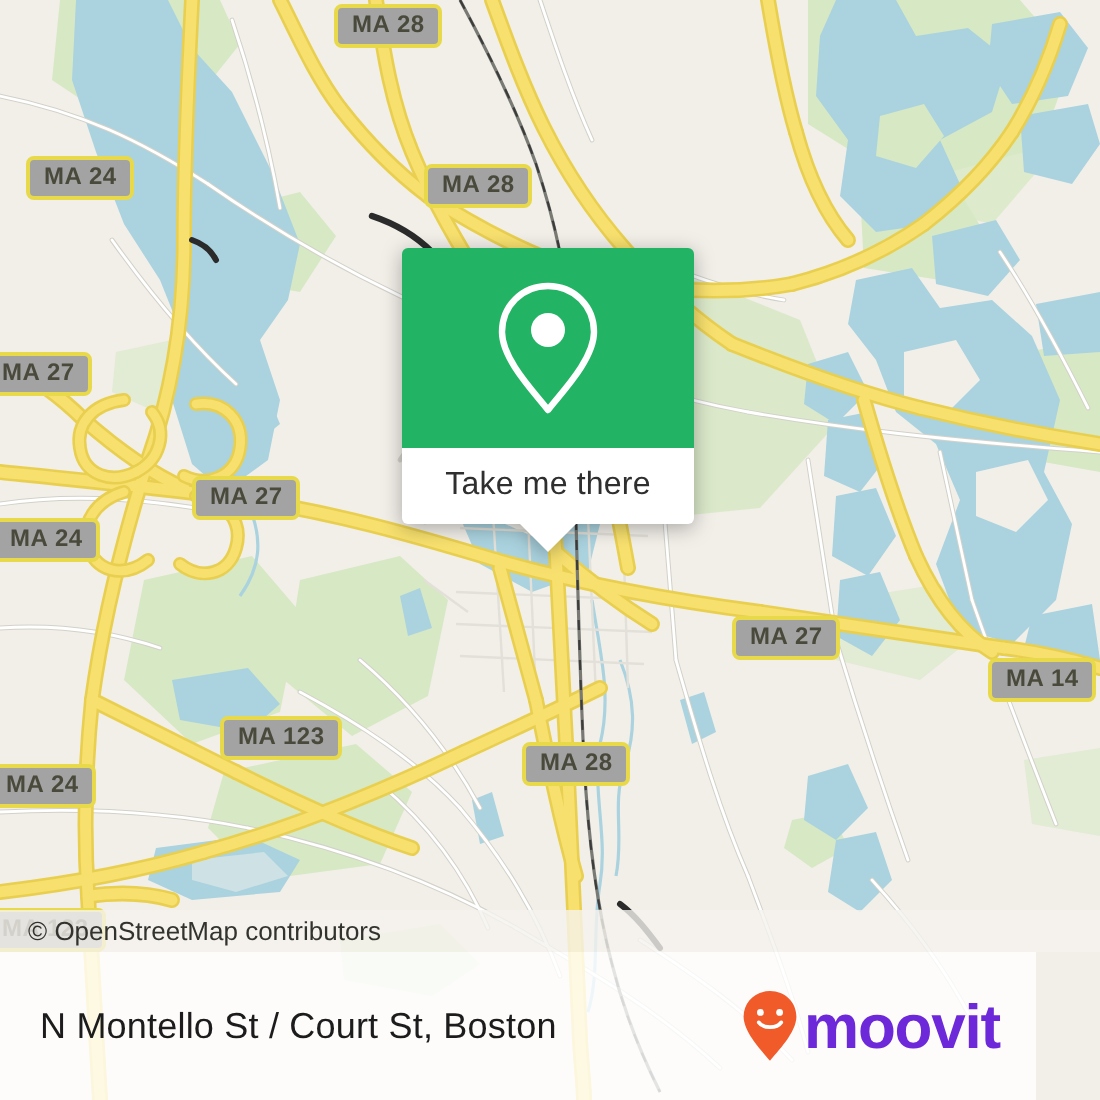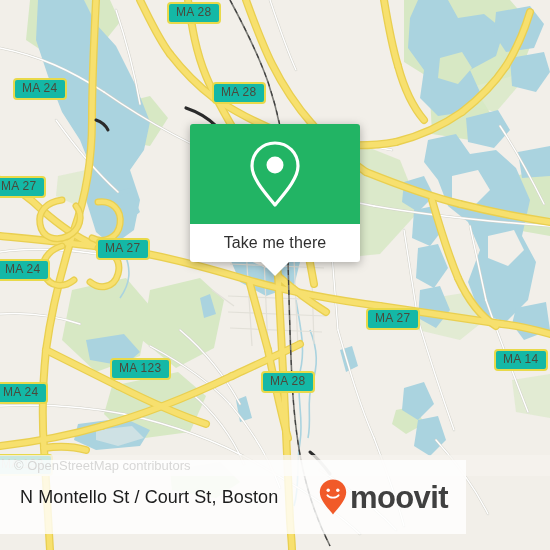--- a/index.html
+++ b/index.html
@@ -11,26 +11,26 @@
   }
   #app{position:absolute;inset:0;width:550px;height:550px;overflow:hidden;}
 
   
   #map{position:absolute;inset:0;background:#f2efe9;}
   #map svg{display:block;width:550px;height:550px;}
 
   
   .shield{
     position:absolute;
-    background:#14b8a6;
+    background:#a3a3a3;
     border:2px solid #e8d94a;
     border-radius:4px;
     color:#4a4a3c;
     font-size:12px;
-    font-weight:normal;
+    font-weight:bold;
     letter-spacing:.3px;
     padding:2px 7px 3px 7px;
     white-space:nowrap;
     line-height:13px;
     box-sizing:border-box;
   }
 
   
   .city-label{
     position:absolute;
@@ -39,22 +39,22 @@
     letter-spacing:.4px;
     white-space:nowrap;
     text-shadow:
       1.5px 0 #f2efe9,-1.5px 0 #f2efe9,0 1.5px #f2efe9,0 -1.5px #f2efe9,
       1px 1px #f2efe9,-1px 1px #f2efe9,1px -1px #f2efe9,-1px -1px #f2efe9;
   }
 
   
   #popup{
     position:absolute;
-    left:190px;top:124px;
-    width:170px;
+    left:201px;top:124px;
+    width:146px;
     filter:drop-shadow(0 2px 5px rgba(0,0,0,.30));
   }
   #popup-green{
     background:#22b464;
     height:100px;
     border-radius:3px 3px 0 0;
     display:flex;align-items:center;justify-content:center;
   }
   #popup-green svg{display:block;}
   #popup-white{
@@ -89,41 +89,41 @@
     color:#33332e;
     font-size:13px;
     padding:3px 16px 3px 14px;
     box-sizing:border-box;
     white-space:nowrap;
   }
 
   
   #bottom-bar{
     position:absolute;
-    left:0;bottom:16px;
-    width:466px;height:74px;
+    left:0;bottom:0;
+    width:518px;height:74px;
     background:rgba(255,255,255,.80);
     display:flex;align-items:center;
     box-sizing:border-box;
     padding:0 18px 0 20px;
   }
   #place-name{
     color:#1c1c1c;
     font-size:18px;
     letter-spacing:.1px;
     white-space:nowrap;
     flex:1 1 auto;
   }
   #logo{
     display:flex;align-items:center;gap:2px;
     flex:0 0 auto;
   }
   #logo svg{display:block;}
   #logo-word{
-    color:#404040;
+    color:#6d28d9;
     font-size:31px;
     font-weight:bold;
     letter-spacing:-.6px;
     line-height:31px;
     margin-left:1px;
   }
 </style>
 </head>
 <body>
 
@@ -403,21 +403,21 @@
   </div>
 
 
   <div class="shield" style="left:167px;top:2px;">MA 28</div>
   <div class="shield" style="left:13px;top:78px;">MA 24</div>
   <div class="shield" style="left:212px;top:82px;">MA 28</div>
   <div class="shield" style="left:-8px;top:176px;">MA 27</div>
   <div class="shield" style="left:96px;top:238px;">MA 27</div>
   <div class="shield" style="left:-4px;top:259px;">MA 24</div>
   <div class="shield" style="left:366px;top:308px;">MA 27</div>
-  <div class="shield" style="left:494px;top:329px;margin-top:20px;">MA 14</div>
+  <div class="shield" style="left:494px;top:329px;">MA 14</div>
   <div class="shield" style="left:110px;top:358px;">MA 123</div>
   <div class="shield" style="left:261px;top:371px;">MA 28</div>
   <div class="shield" style="left:-6px;top:382px;">MA 24</div>
   <div class="shield" style="left:-8px;top:454px;">MA 123</div>
 
   <div id="popup">
     <div id="popup-green">
       <span>
         <svg width="56" height="70" viewBox="0 0 56 70" xmlns="http://www.w3.org/2000/svg">
           <path d="M28 4 C15 4 5 14 5 27 C5 41 22 58 28 66 C34 58 51 41 51 27 C51 14 41 4 28 4 Z" fill="none" stroke="#ffffff" stroke-width="3.2" stroke-linejoin="round"></path>

